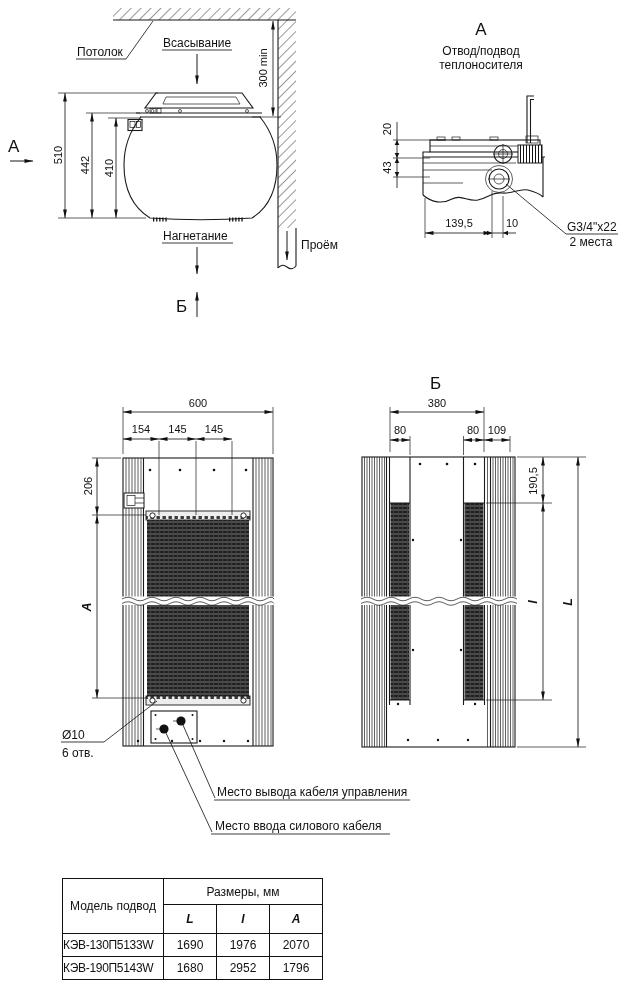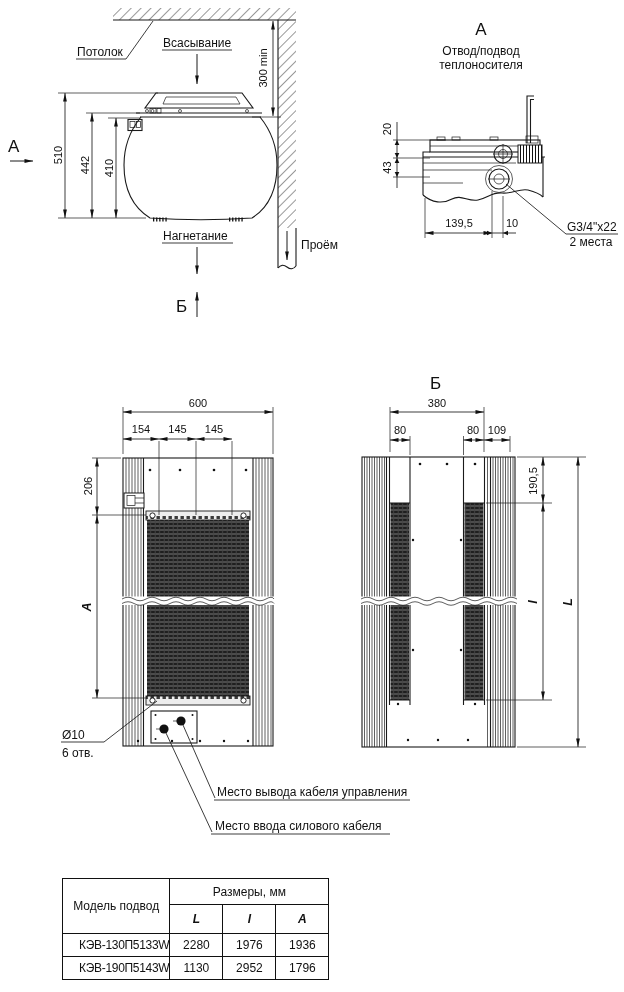--- a/index.html
+++ b/index.html
@@ -20,21 +20,21 @@
   #dimtable{position:absolute;left:62px;top:878px;border-collapse:collapse;
             font-size:12px;color:#111;}
   #dimtable td,#dimtable th{border:1.6px solid #111;padding:0;text-align:center;
             font-weight:normal;background:#fff;margin-top:44px;}
   #dimtable .c0{width:100px;}
   #dimtable .cn{width:52px;}
   #dimtable .hrow1{height:26px;}
   #dimtable .hrow2{height:29px;}
   #dimtable .drow{height:23px;}
   #dimtable .ital{font-style:italic;font-weight:bold;}
-  #dimtable .model{text-align:left;padding-left:16px;letter-spacing:-0.3px;}
+  #dimtable .model{text-align:left;padding-left:0;letter-spacing:-0.3px;}
 </style>
 </head>
 <body>
 
 <div id="stage">
 <svg width="624" height="870" viewBox="0 0 624 870">
   <defs>
     <marker id="arr" viewBox="0 0 10 10" refX="9.5" refY="5" markerWidth="10" markerHeight="10" markerUnits="userSpaceOnUse" orient="auto-start-reverse">
       <path d="M1,3.1 L9.5,5 L1,6.9 Z" fill="#111"></path>
     </marker>
@@ -276,25 +276,25 @@
     <td class="c0" rowspan="2">Модель подвод</td>
     <td colspan="3">Размеры, мм</td>
   </tr>
   <tr class="hrow2">
     <td class="cn ital">L</td>
     <td class="cn ital">l</td>
     <td class="cn ital">A</td>
   </tr>
   <tr class="drow">
     <td class="model">КЭВ-130П5133W</td>
-    <td>2280</td>
+    <td>1690</td>
     <td>1976</td>
-    <td>1936</td>
+    <td>2070</td>
   </tr>
   <tr class="drow">
     <td class="model">КЭВ-190П5143W</td>
-    <td>1130</td>
+    <td>1680</td>
     <td>2952</td>
     <td>1796</td>
   </tr>
 </tbody>
     </table>
 </div>
 
 </body></html>

